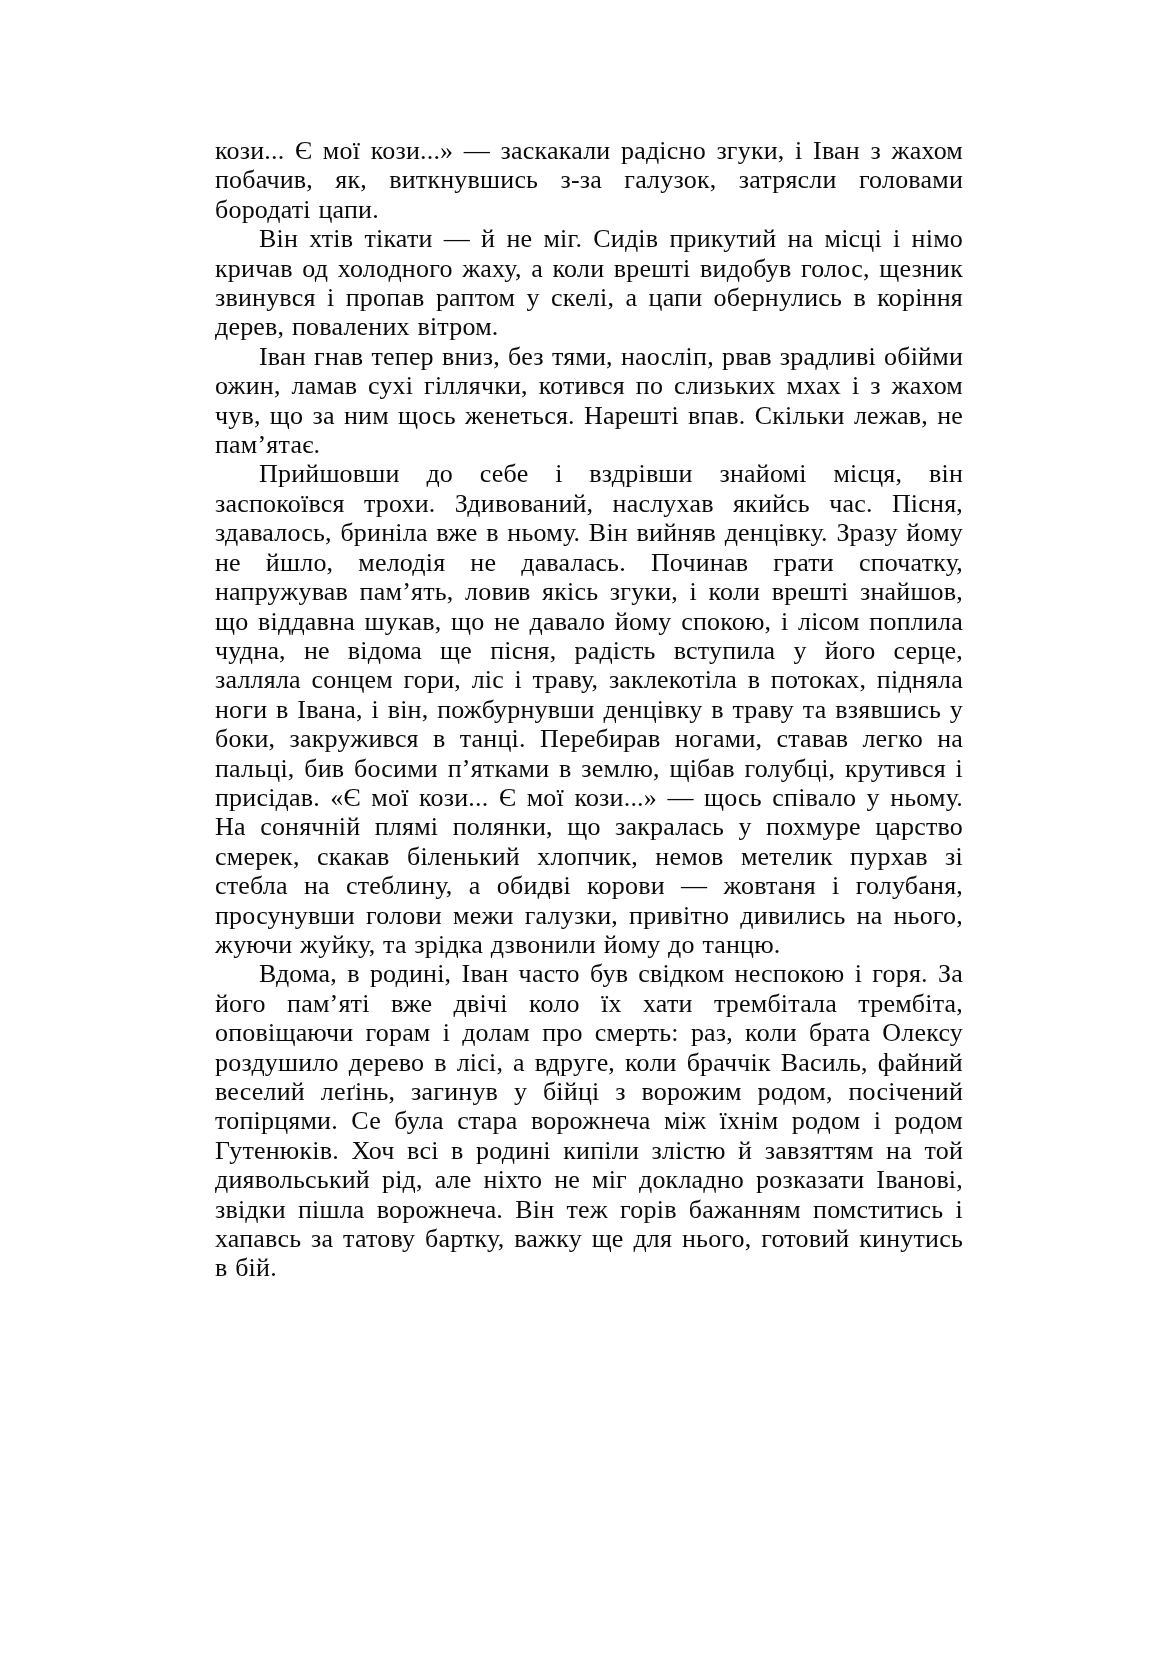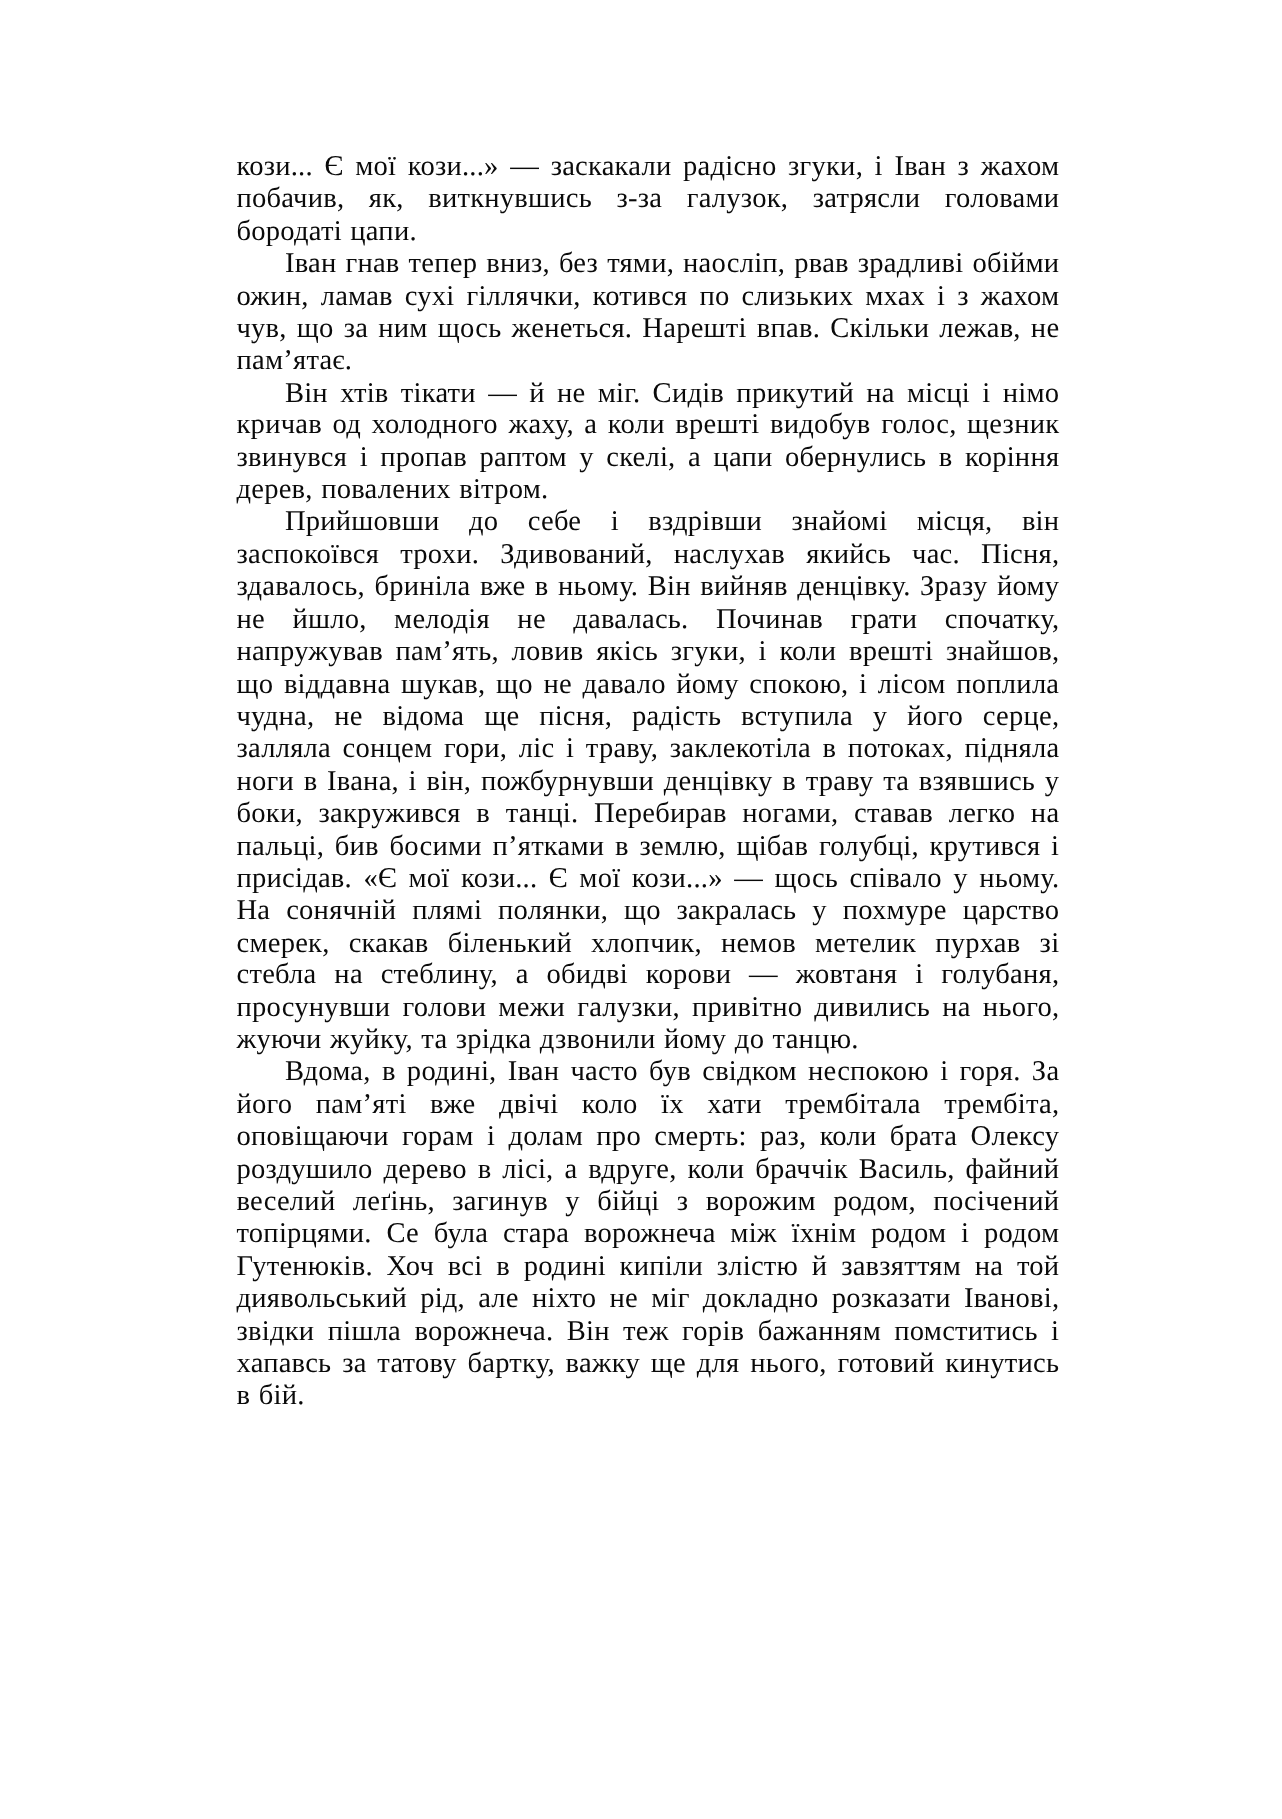--- a/index.html
+++ b/index.html
@@ -46,19 +46,19 @@
     font-style: italic;
     color: #0369a1;
   }
 </style>
 </head>
 <body>
 
 <div class="page">
   <div class="text-block">
     <p class="continuation">кози... Є мої кози...» — заскакали радісно згуки, і Іван з жахом побачив, як, виткнувшись з-за галузок, затрясли головами бородаті цапи.</p>
+    <p>Він хтів тікати — й не міг. Сидів прикутий на місці і німо кричав од холодного жаху, а коли врешті видобув голос, щезник звинувся і пропав раптом у скелі, а цапи обернулись в коріння дерев, повалених вітром.</p>
     <p>Іван гнав тепер вниз, без тями, наосліп, рвав зрадливі обійми ожин, ламав сухі гіллячки, котився по слизьких мхах і з жахом чув, що за ним щось женеться. Нарешті впав. Скільки лежав, не пам’ятає.</p>
-    <p>Він хтів тікати — й не міг. Сидів прикутий на місці і німо кричав од холодного жаху, а коли врешті видобув голос, щезник звинувся і пропав раптом у скелі, а цапи обернулись в коріння дерев, повалених вітром.</p>
     <p>Прийшовши до себе і вздрівши знайомі місця, він заспокоївся трохи. Здивований, наслухав якийсь час. Пісня, здавалось, бриніла вже в ньому. Він вийняв денцівку. Зразу йому не йшло, мелодія не давалась. Починав грати спочатку, напружував пам’ять, ловив якісь згуки, і коли врешті знайшов, що віддавна шукав, що не давало йому спокою, і лісом поплила чудна, не відома ще пісня, радість вступила у його серце, залляла сонцем гори, ліс і траву, заклекотіла в потоках, підняла ноги в Івана, і він, пожбурнувши денцівку в траву та взявшись у боки, закружився в танці. Перебирав ногами, ставав легко на пальці, бив босими п’ятками в землю, щібав голубці, крутився і присідав. «Є мої кози... Є мої кози...» — щось співало у ньому. На сонячній плямі полянки, що закралась у похмуре царство смерек, скакав біленький хлопчик, немов метелик пурхав зі стебла на стеблину, а обидві корови — жовтаня і голубаня, просунувши голови межи галузки, привітно дивились на нього, жуючи жуйку, та зрідка дзвонили йому до танцю.</p>
     <p>Вдома, в родині, Іван часто був свідком неспокою і горя. За його пам’яті вже двічі коло їх хати трембітала трембіта, оповіщаючи горам і долам про смерть: раз, коли брата Олексу роздушило дерево в лісі, а вдруге, коли браччік Василь, файний веселий леґінь, загинув у бійці з ворожим родом, посічений топірцями. Се була стара ворожнеча між їхнім родом і родом Гутенюків. Хоч всі в родині кипіли злістю й завзяттям на той диявольський рід, але ніхто не міг докладно розказати Іванові, звідки пішла ворожнеча. Він теж горів бажанням помститись і хапавсь за татову бартку, важку ще для нього, готовий кинутись в бій.</p>
   </div>
   <div class="page-number">34</div>
 </div>
 
 </body></html>

